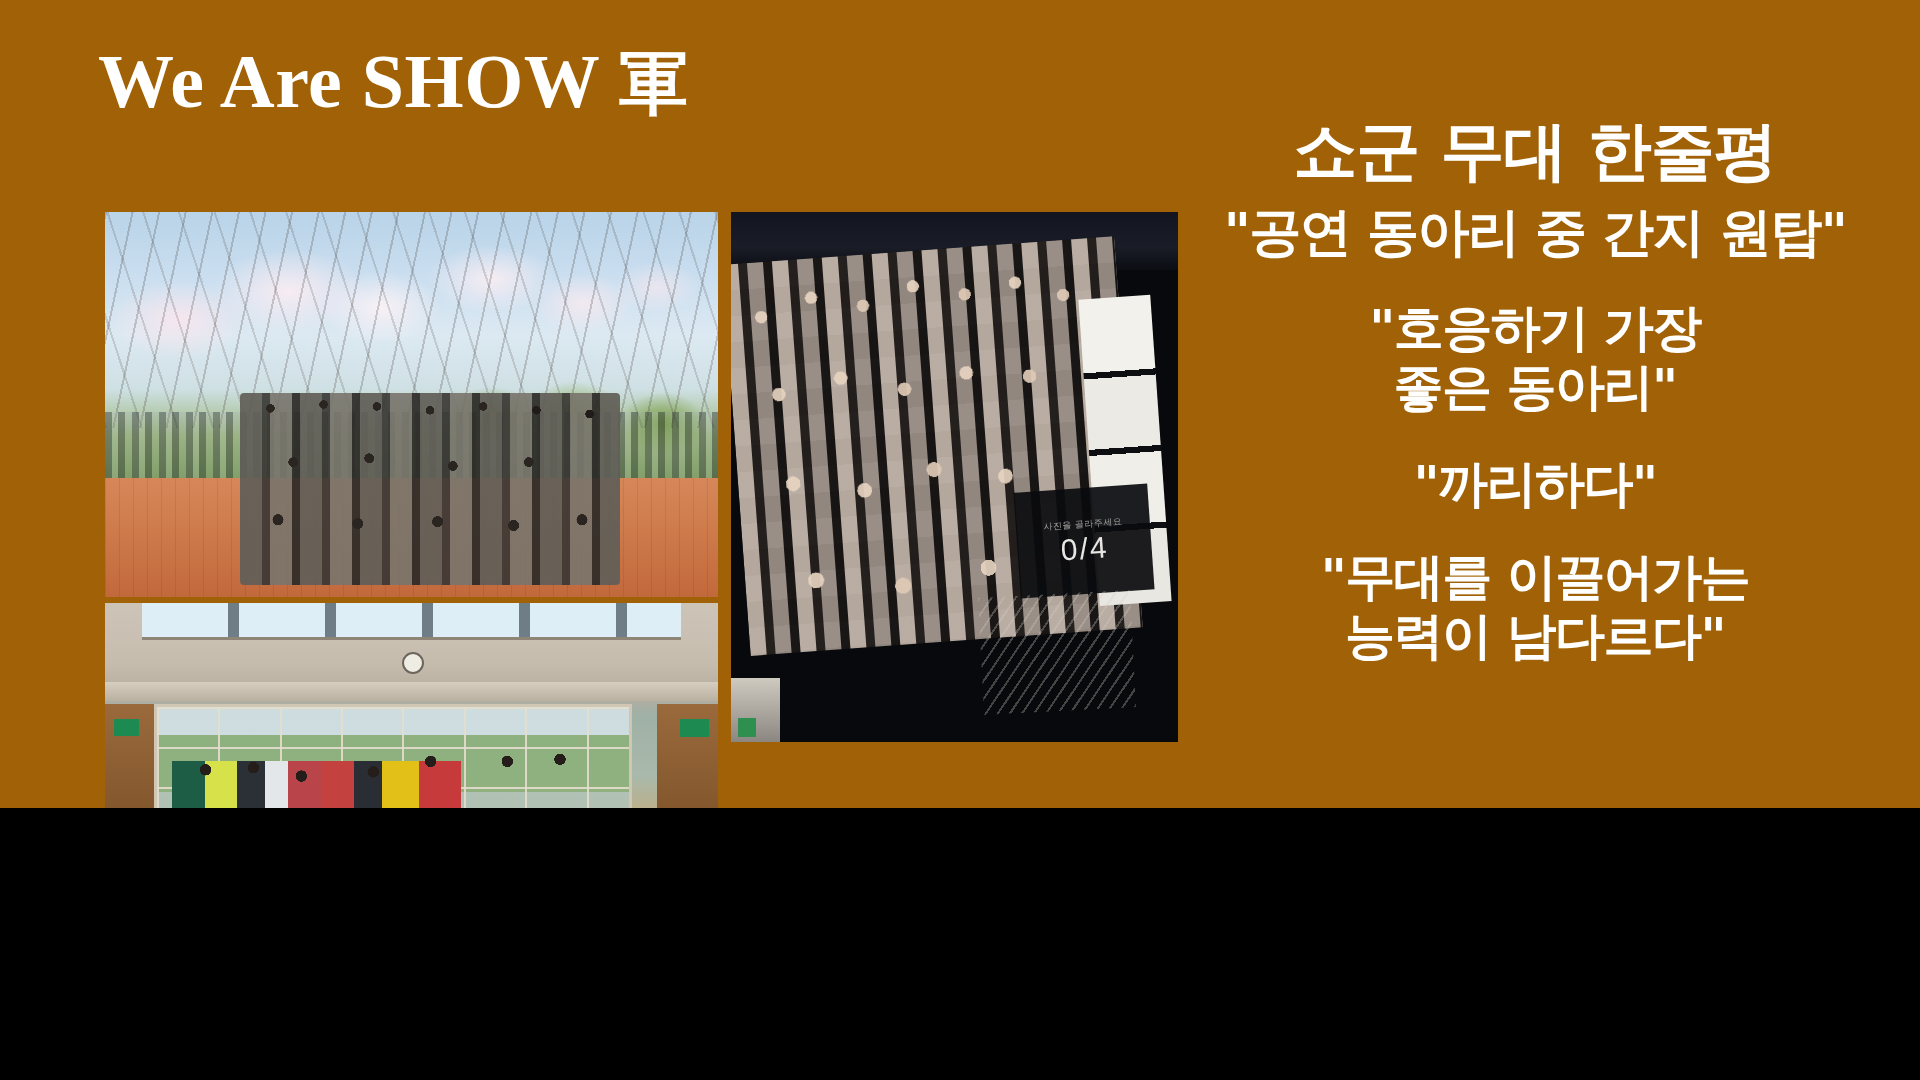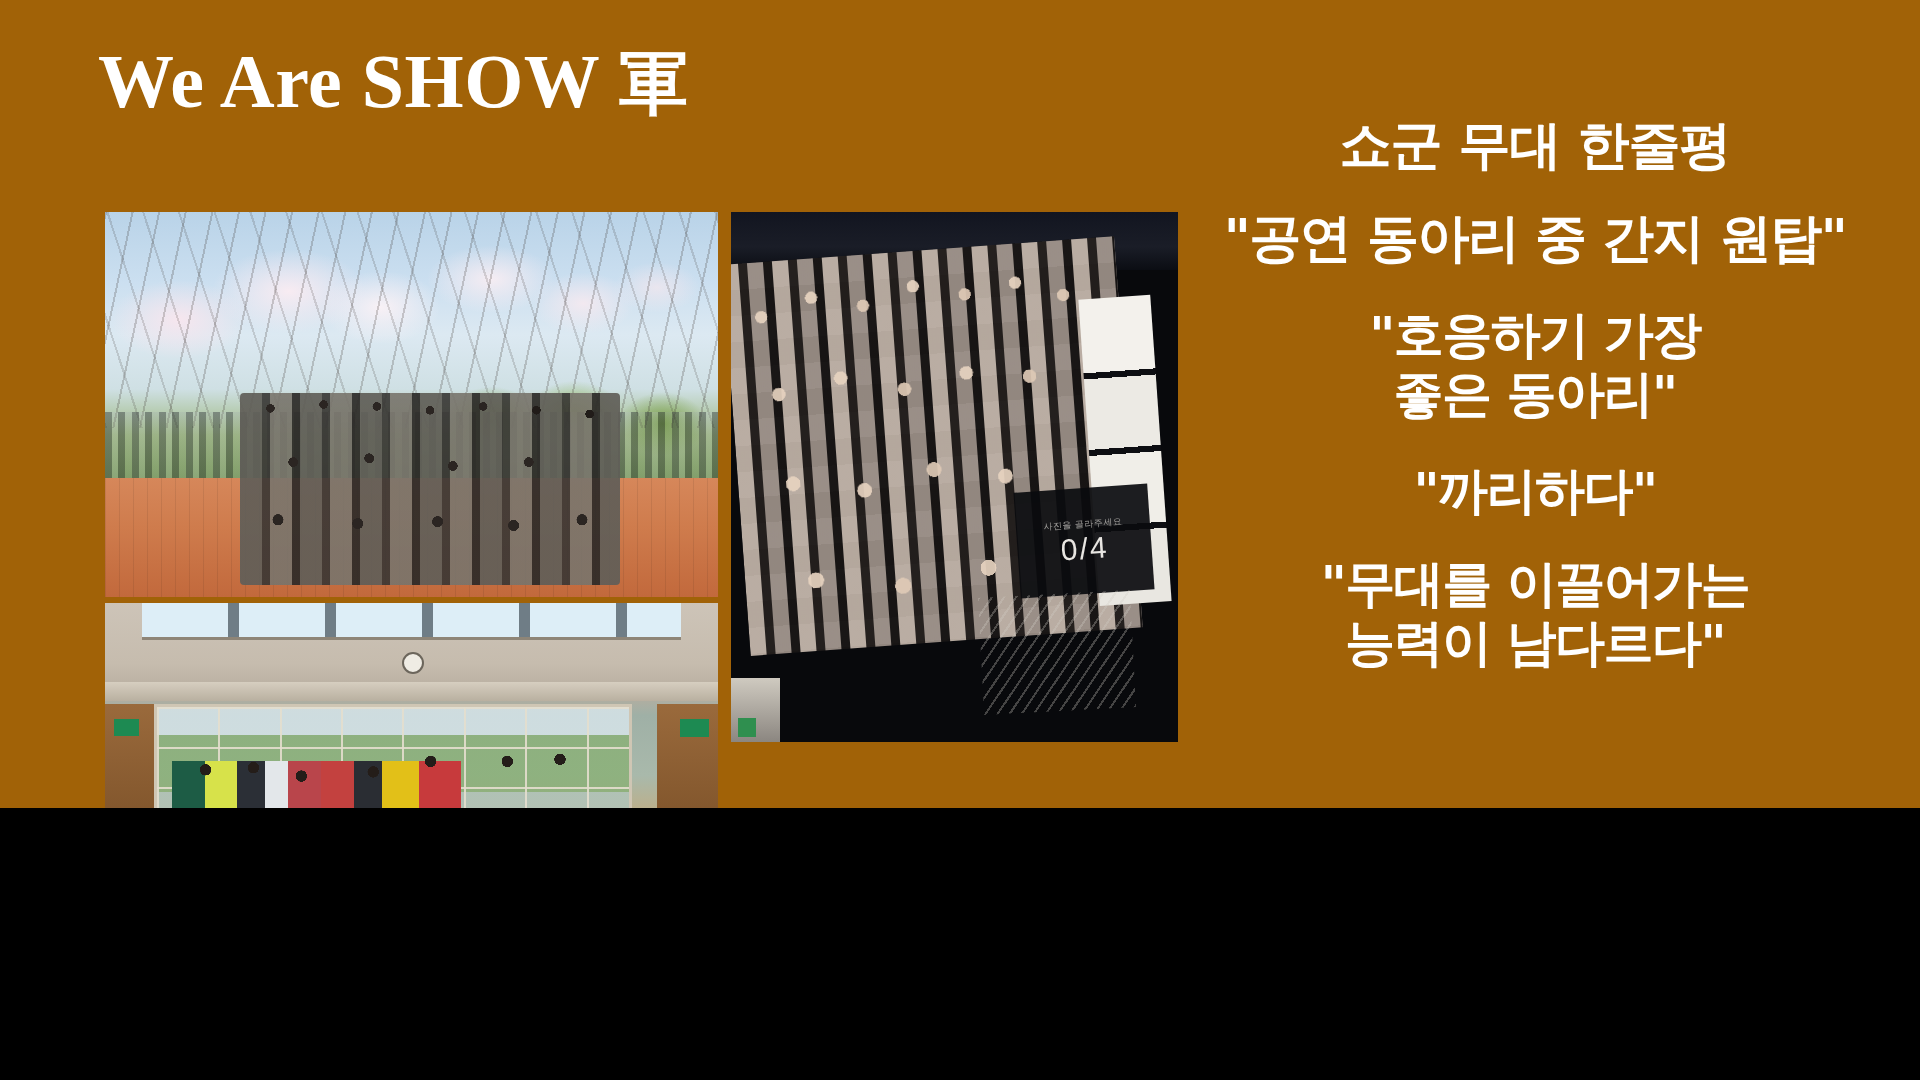--- a/index.html
+++ b/index.html
@@ -267,24 +267,24 @@
     position: absolute;
     left: 1155px;
     top: 116px;
     width: 760px;
     text-align: center;
     color: #ffffff;
     font-family: "DejaVu Sans", sans-serif;
     font-weight: bold;
   }
   .review-heading {
-    font-size: 52px;
+    font-size: 64px;
     line-height: 1.12;
     letter-spacing: -1px;
-    margin-bottom: 34px;
+    margin-bottom: 14px;
   }
   .review-quote {
     font-size: 50px;
     line-height: 1.18;
     letter-spacing: -1.5px;
     margin: 0 0 30px 0;
     white-space: pre-line;
   }
   .review-quote.q1 { font-size: 52px; margin-bottom: 36px; }
   .review-quote.q2 { margin-bottom: 38px; }

